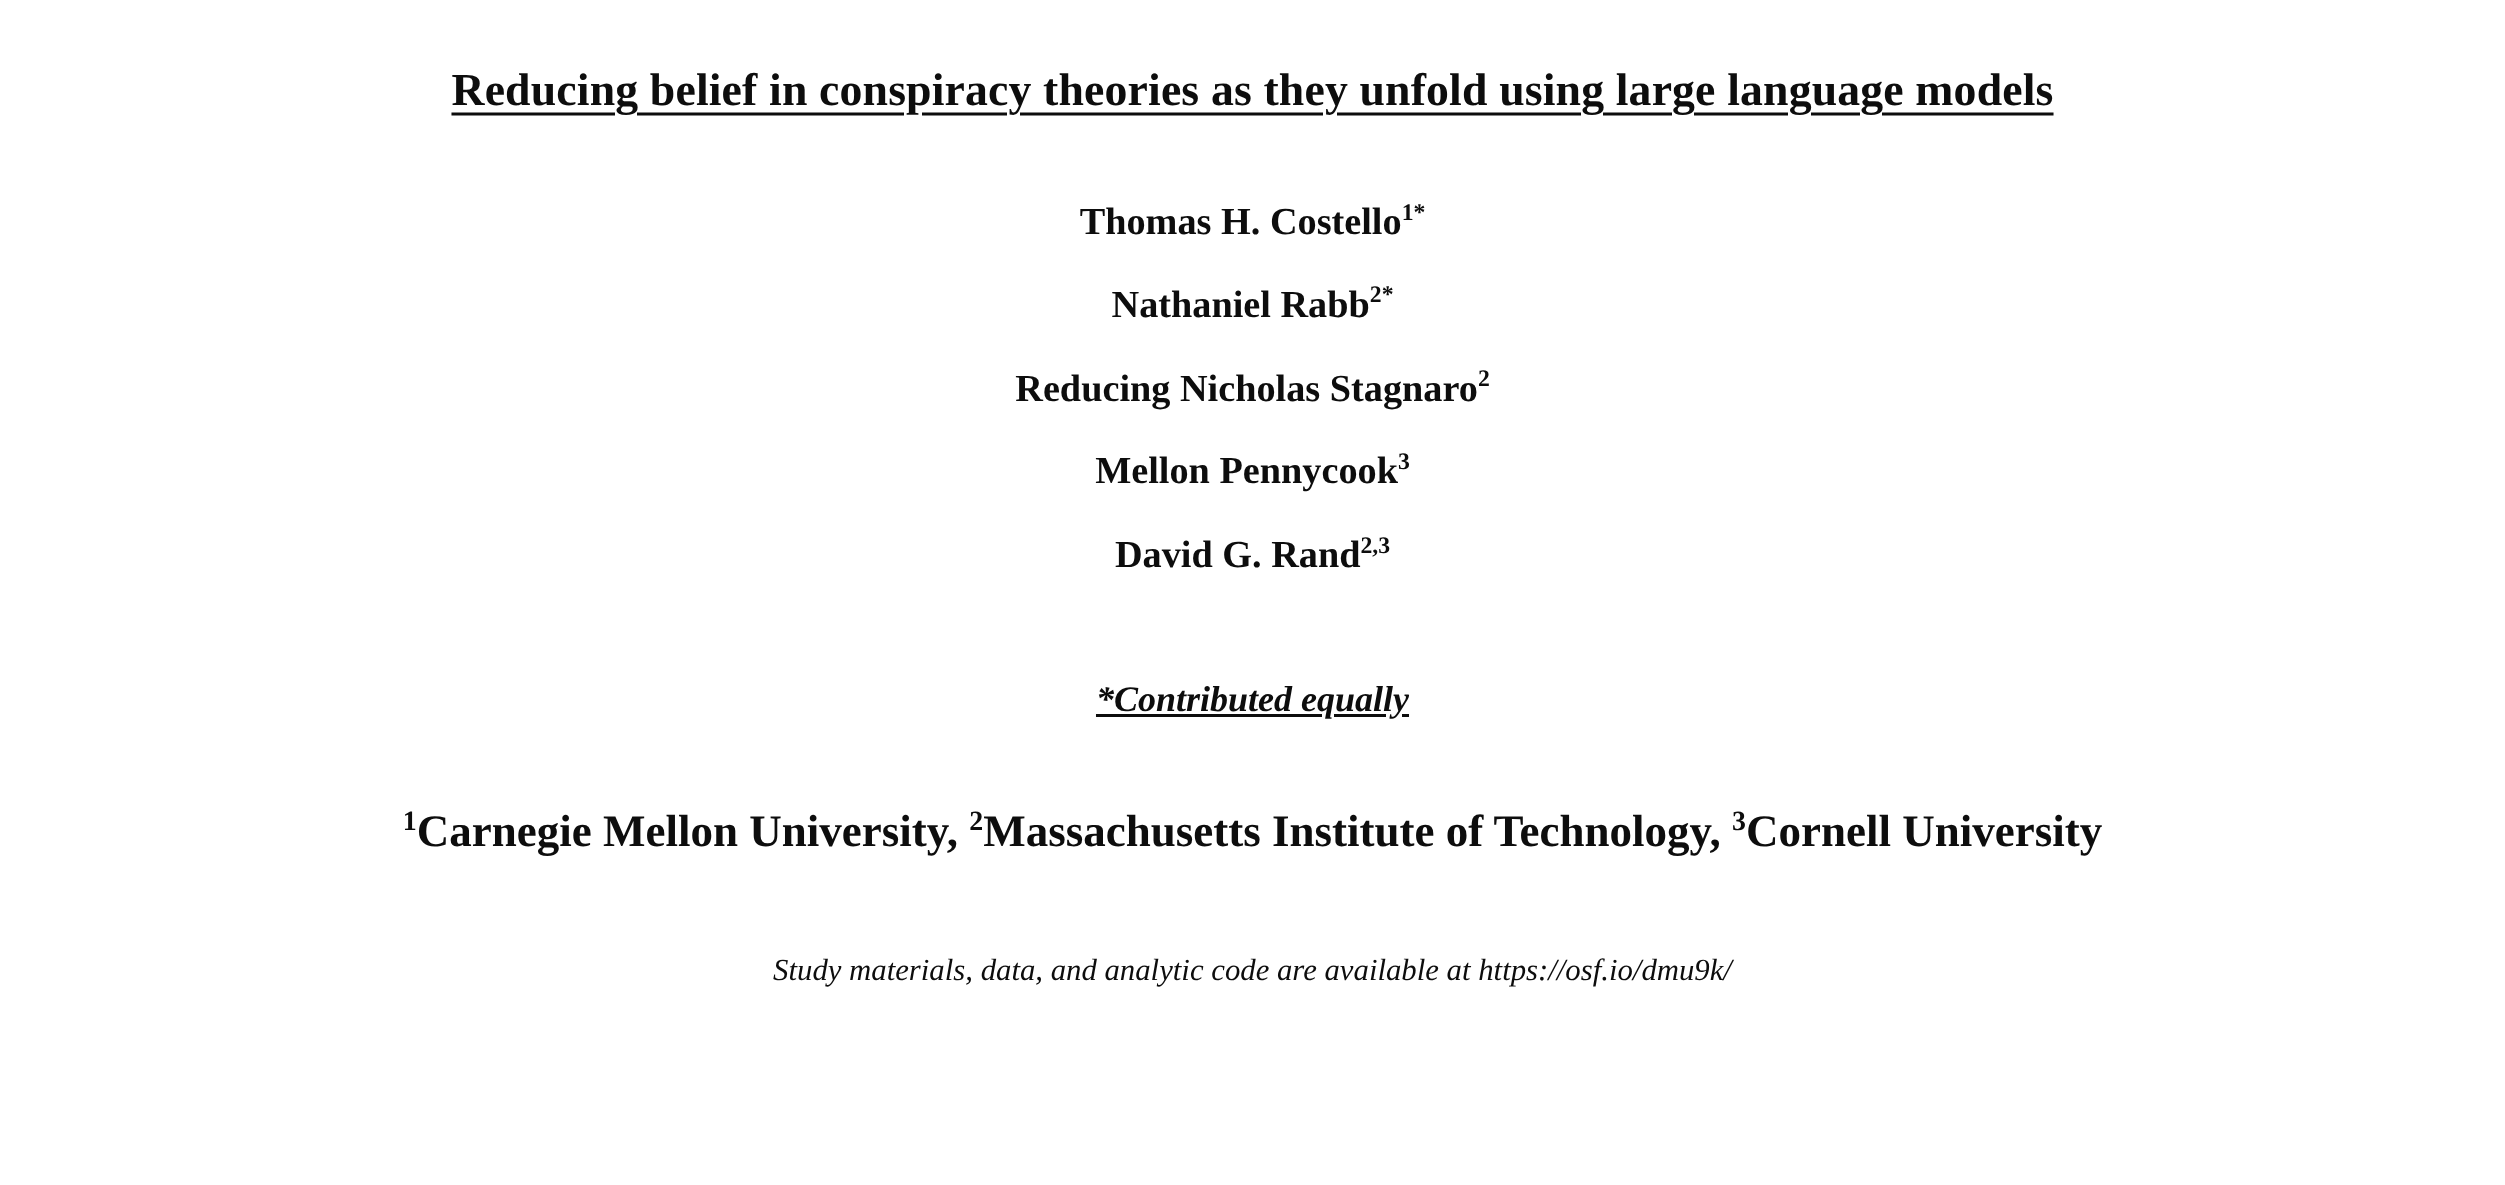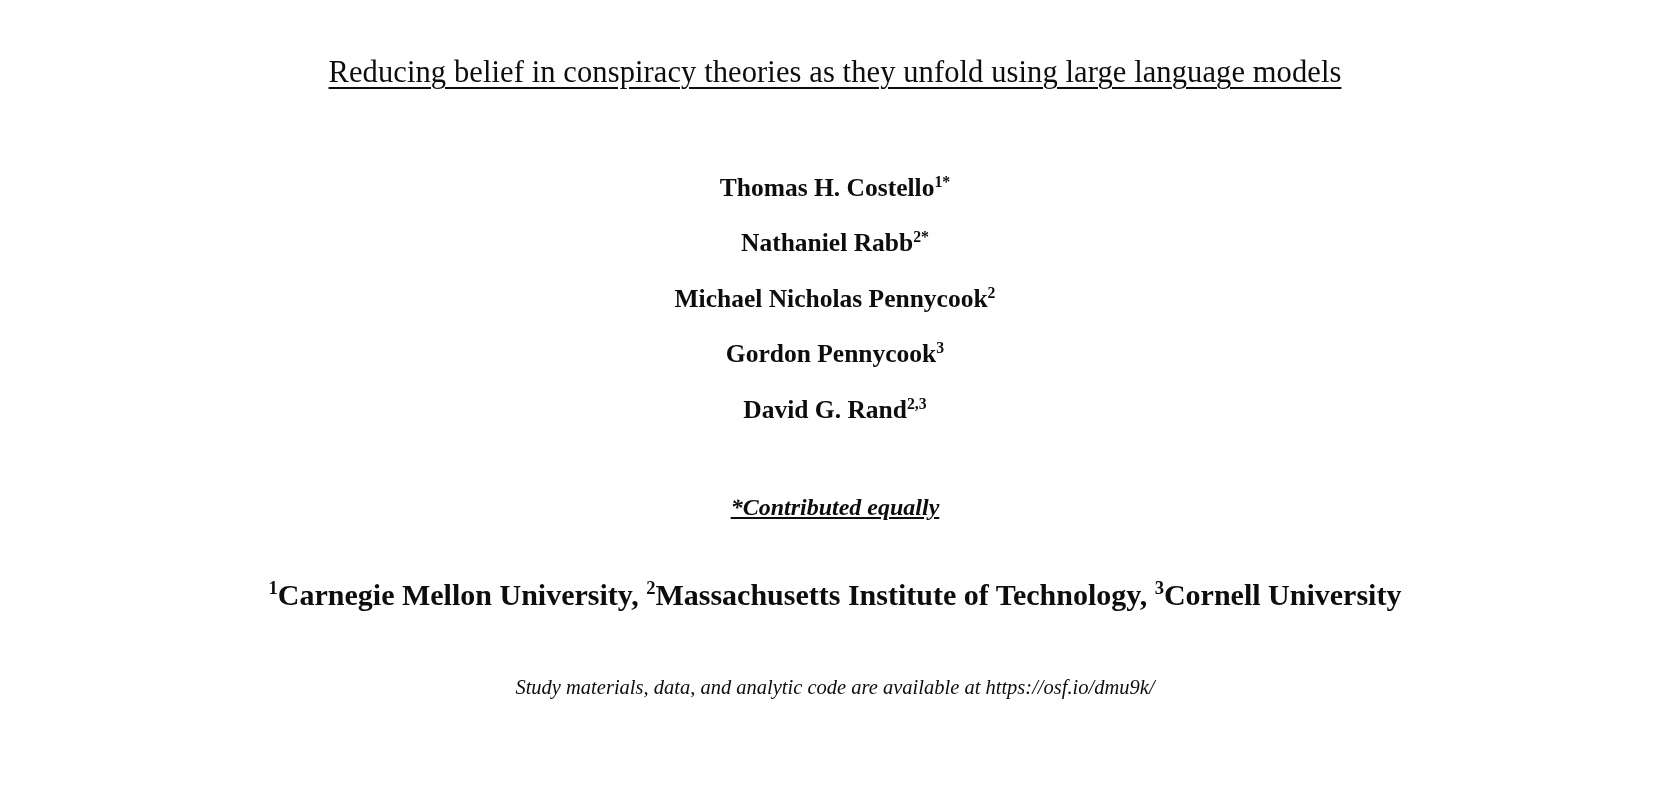--- a/index.html
+++ b/index.html
@@ -24,31 +24,31 @@
   }
   .page-inner {
     width: 1450px;
     margin: 0 auto;
     padding-top: 24px;
     text-align: center;
     color: #0d0d0d;
   }
   .paper-title {
     font-size: 30.5px;
-    font-weight: 400;
+    font-weight: 700;
     letter-spacing: 0.1px;
     text-decoration: underline;
     text-underline-offset: 5px;
     text-decoration-thickness: 1.6px;
     line-height: 1.2;
-    margin: 16px;
+    margin: 4px;
     padding-top: 14px;
   }
   .authors {
-    margin-top: 84px;
+    margin-top: 56px;
   }
   .author {
     font-size: 25.5px;
     font-weight: 600;
     line-height: 1;
     margin: 0 0 30px 0;
   }
   .author sup {
     font-size: 0.62em;
     vertical-align: super;
@@ -91,24 +91,24 @@
     <h1 class="paper-title">Reducing belief in conspiracy theories as they unfold using large language models</h1>
 
     <div class="authors">
       <p class="author">
         <span>Thomas H. Costello</span><sup>1*</sup>
       </p>
       <p class="author">
         <span>Nathaniel Rabb</span><sup>2*</sup>
       </p>
       <p class="author">
-        <span>Michael Nicholas Pennycook</span><sup>2</sup>
+        <span>Reducing Nicholas Stagnaro</span><sup>2</sup>
       </p>
       <p class="author">
-        <span>Gordon Pennycook</span><sup>3</sup>
+        <span>Mellon Pennycook</span><sup>3</sup>
       </p>
       <p class="author">
         <span>David G. Rand</span><sup>2,3</sup>
       </p>
     </div>
 
     <p class="contributed">*Contributed equally</p>
 
     <p class="affiliations">
       <sup>1</sup><span>Carnegie Mellon University, </span><sup>2</sup><span>Massachusetts Institute of Technology, </span><sup>3</sup><span>Cornell University</span>

